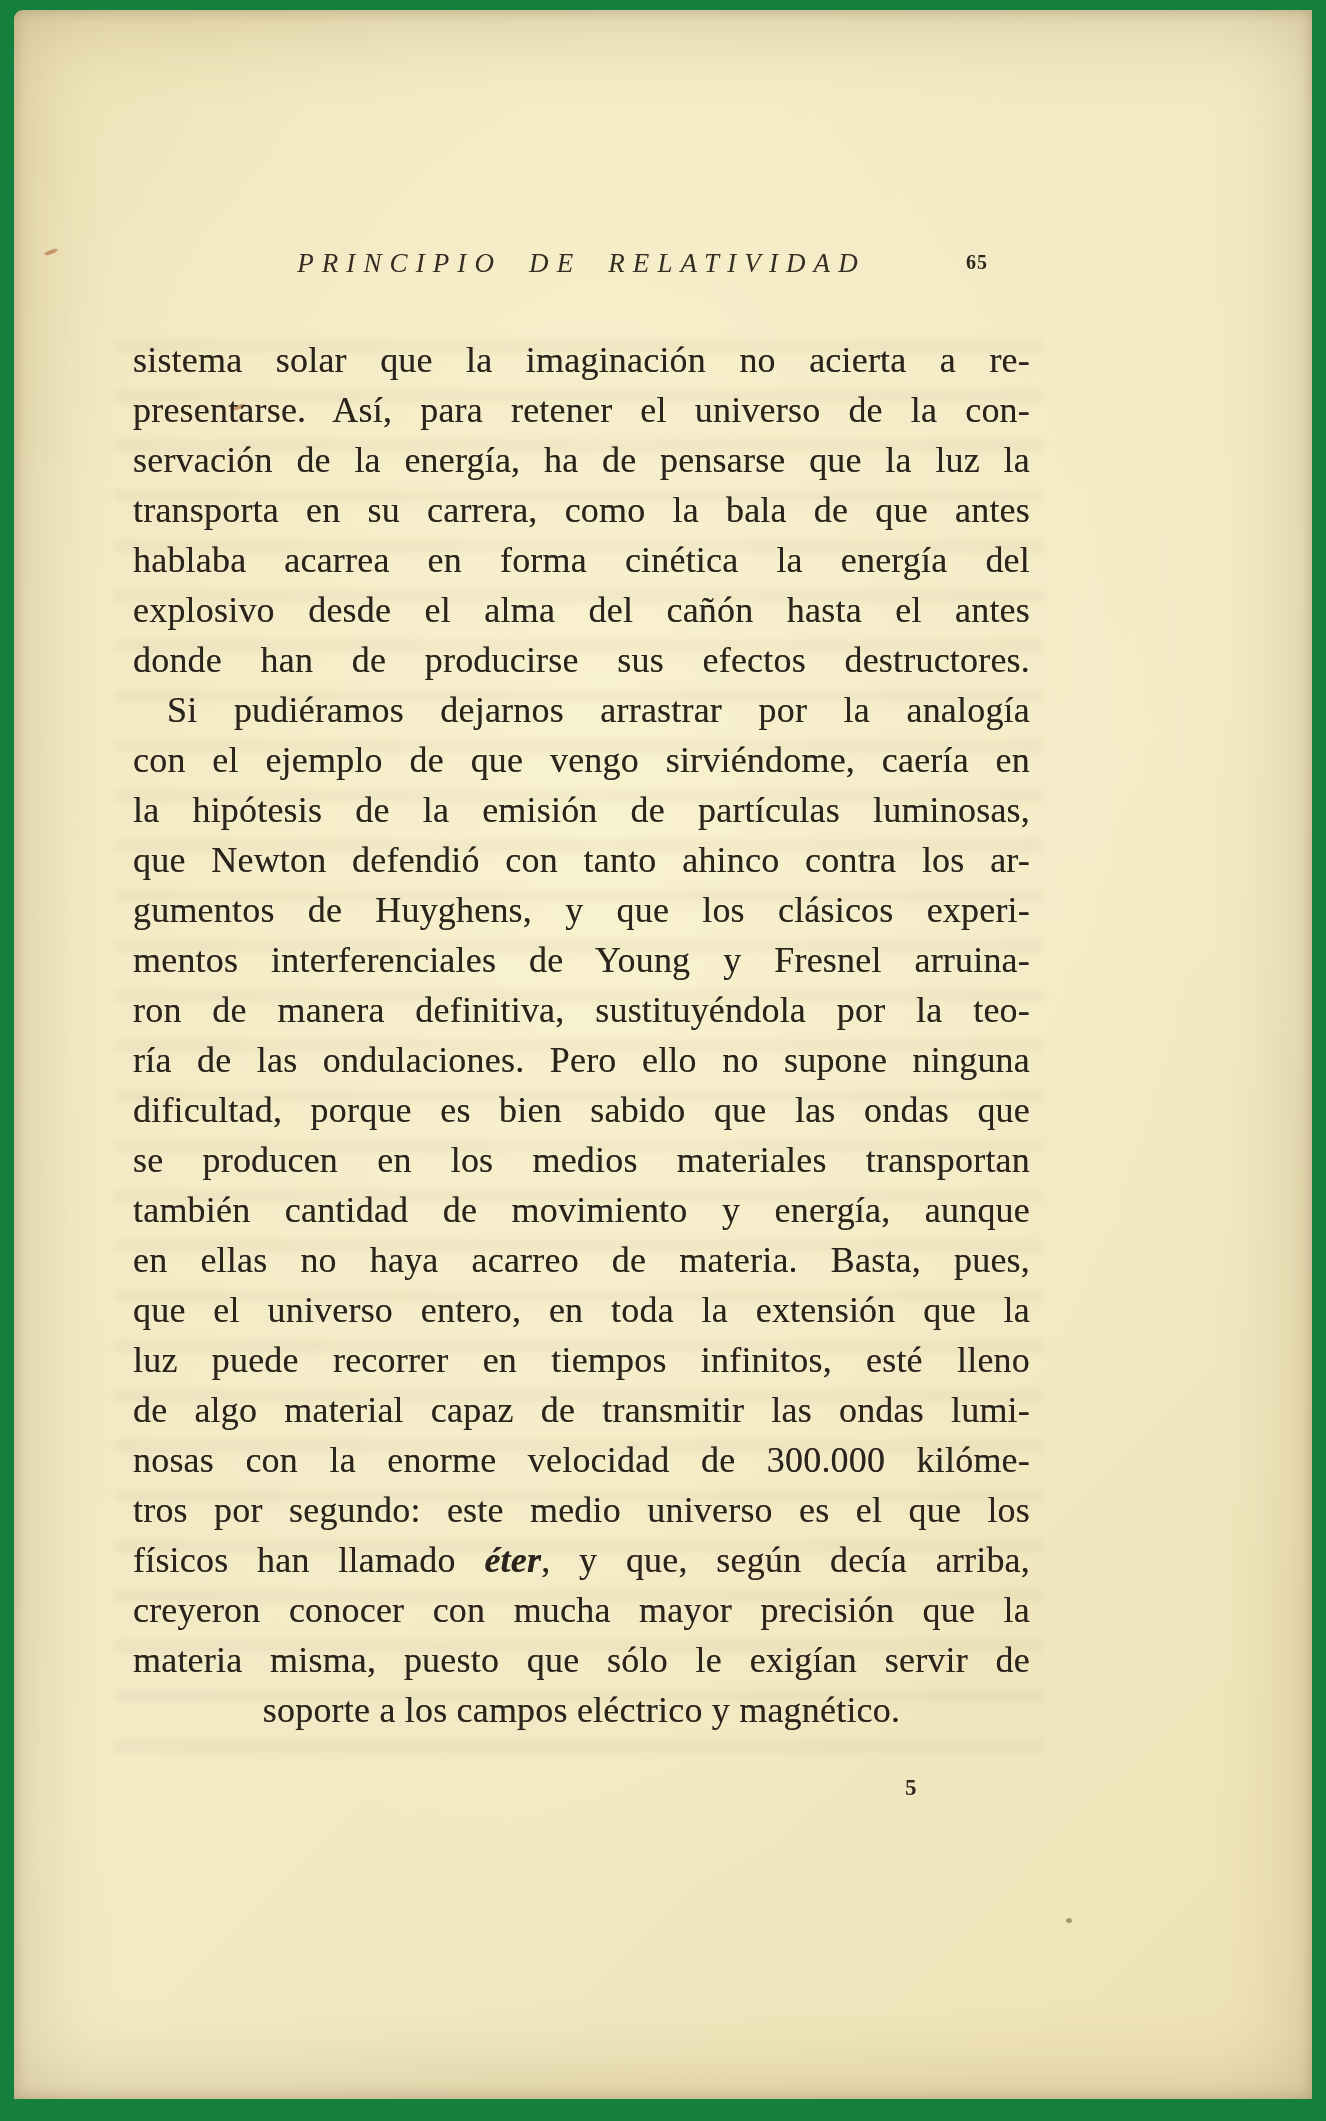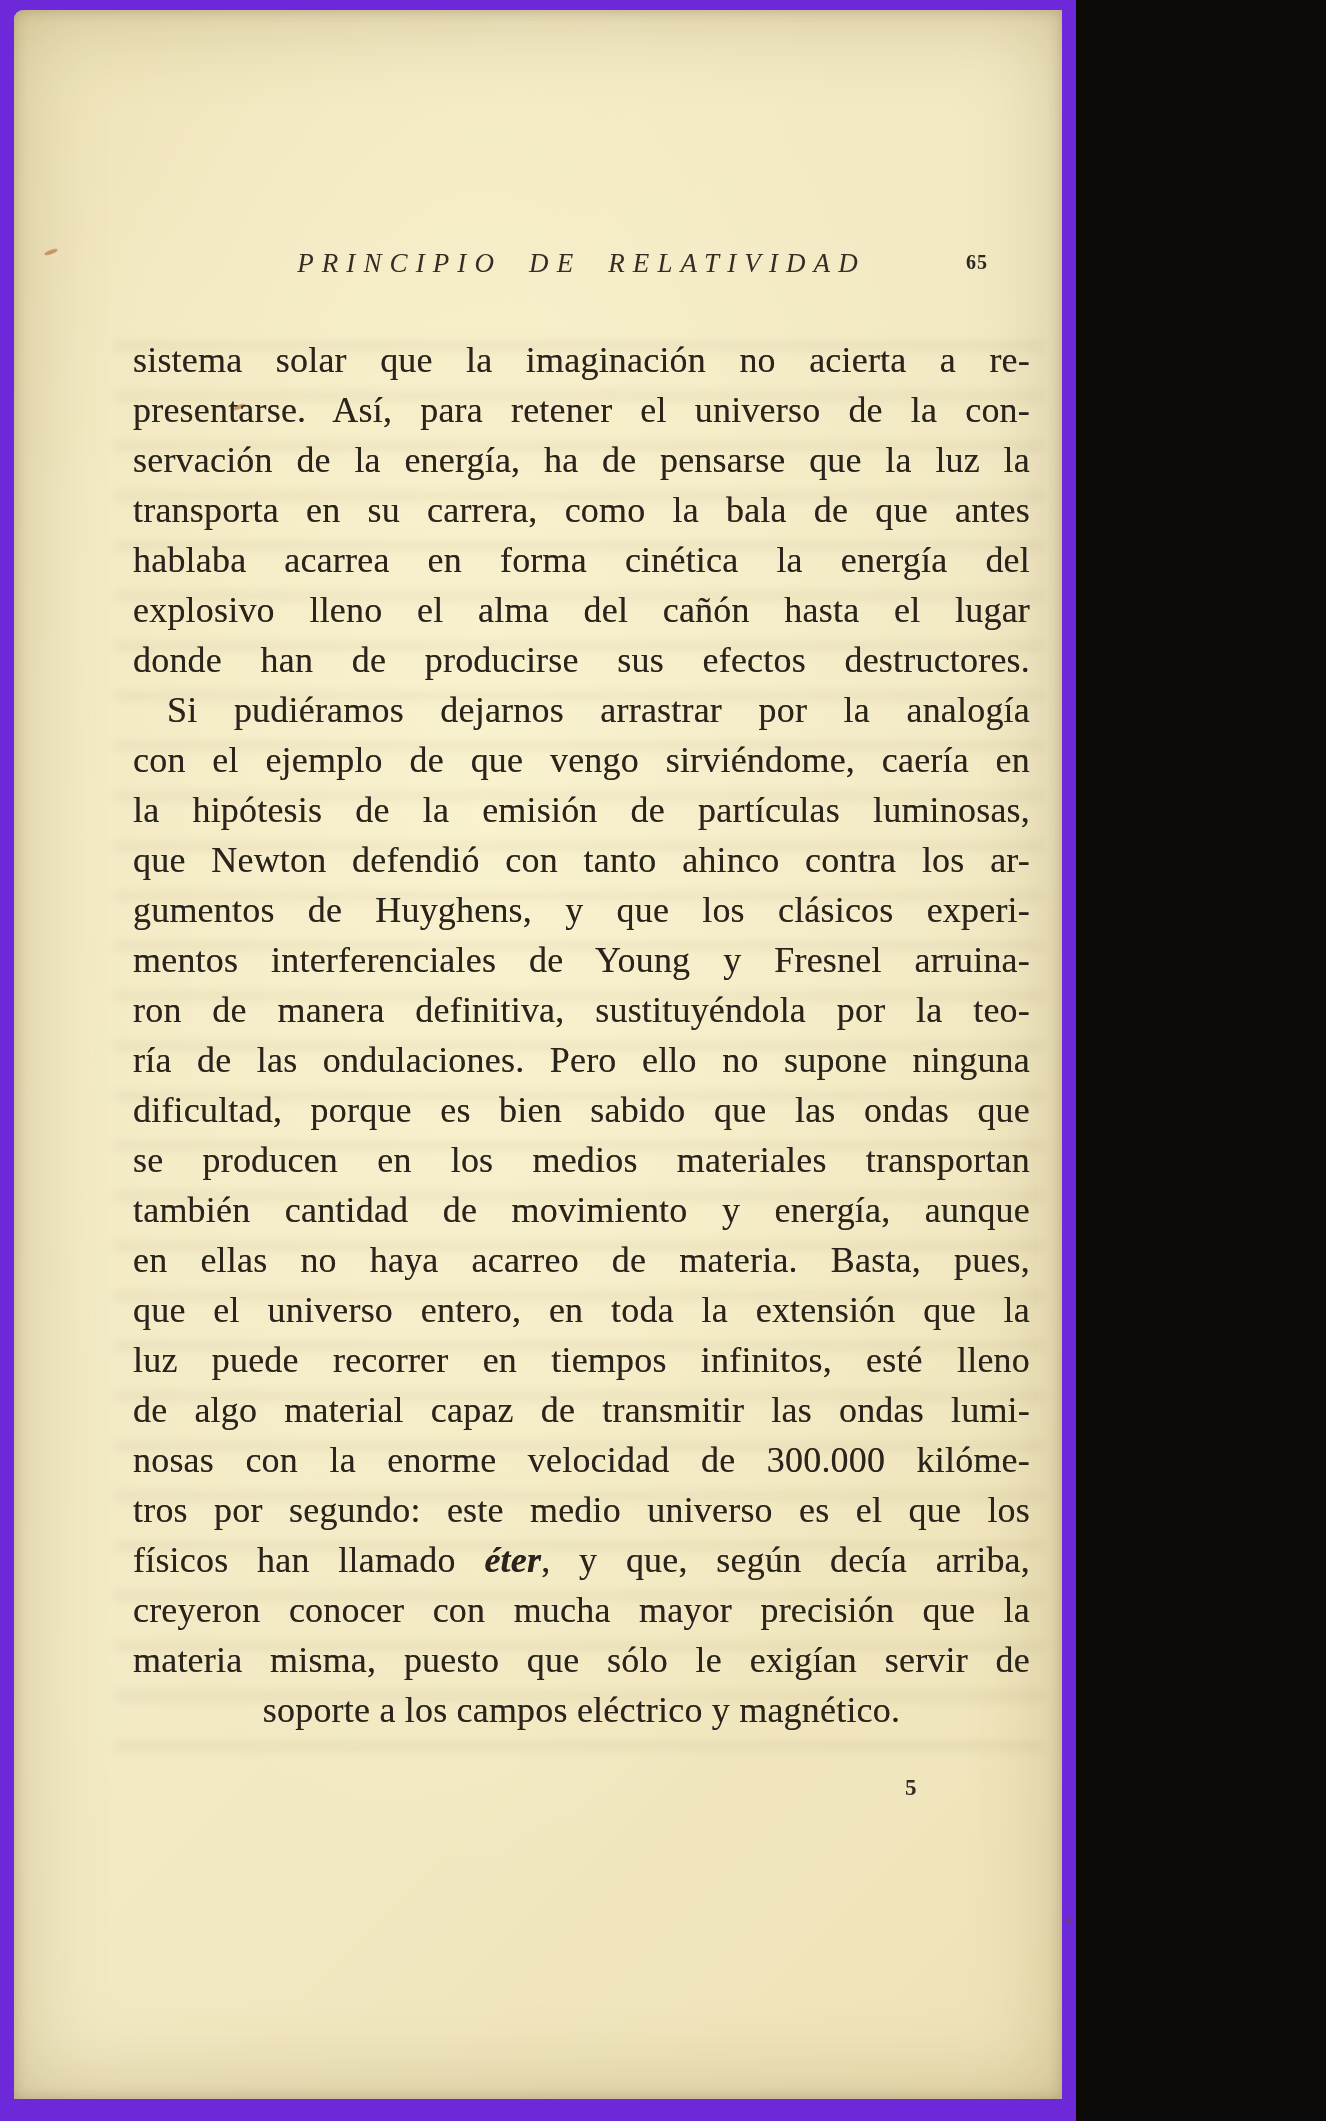--- a/index.html
+++ b/index.html
@@ -2,23 +2,23 @@
 <html><head>
 <meta charset="utf-8">
 <style>
   html, body {
     margin: 0;
     padding: 0;
     background: #0b0a08;
   }
   .stage {
     position: relative;
-    width: 1076px;
+    width: 1326px;
     height: 2121px;
-    background: #6d28d9;
+    background: #15803d;
     overflow: hidden;
     font-family: "Liberation Serif", serif;
   }
   .paper {
     position: absolute;
     left: 14px;
     top: 10px;
     right: 14px;
     bottom: 22px;
     background:
@@ -143,21 +143,21 @@
         <span class="running-title">PRINCIPIO DE RELATIVIDAD</span>
         <span class="page-number">65</span>
       </div>
 
       <div class="body-text">
           <div class="line just"><span>sistema solar que la imaginación no acierta a re-</span></div>
           <div class="line just"><span>presentarse. Así, para retener el universo de la con-</span></div>
           <div class="line just"><span>servación de la energía, ha de pensarse que la luz la</span></div>
           <div class="line just"><span>transporta en su carrera, como la bala de que antes</span></div>
           <div class="line just"><span>hablaba acarrea en forma cinética la energía del</span></div>
-          <div class="line just"><span>explosivo lleno el alma del cañón hasta el lugar</span></div>
+          <div class="line just"><span>explosivo desde el alma del cañón hasta el antes</span></div>
           <div class="line just"><span>donde han de producirse sus efectos destructores.</span></div>
           <div class="line just indent"><span>Si pudiéramos dejarnos arrastrar por la analogía</span></div>
           <div class="line just"><span>con el ejemplo de que vengo sirviéndome, caería en</span></div>
           <div class="line just"><span>la hipótesis de la emisión de partículas luminosas,</span></div>
           <div class="line just"><span>que Newton defendió con tanto ahinco contra los ar-</span></div>
           <div class="line just"><span>gumentos de Huyghens, y que los clásicos experi-</span></div>
           <div class="line just"><span>mentos interferenciales de Young y Fresnel arruina-</span></div>
           <div class="line just"><span>ron de manera definitiva, sustituyéndola por la teo-</span></div>
           <div class="line just"><span>ría de las ondulaciones. Pero ello no supone ninguna</span></div>
           <div class="line just"><span>dificultad, porque es bien sabido que las ondas que</span></div>

